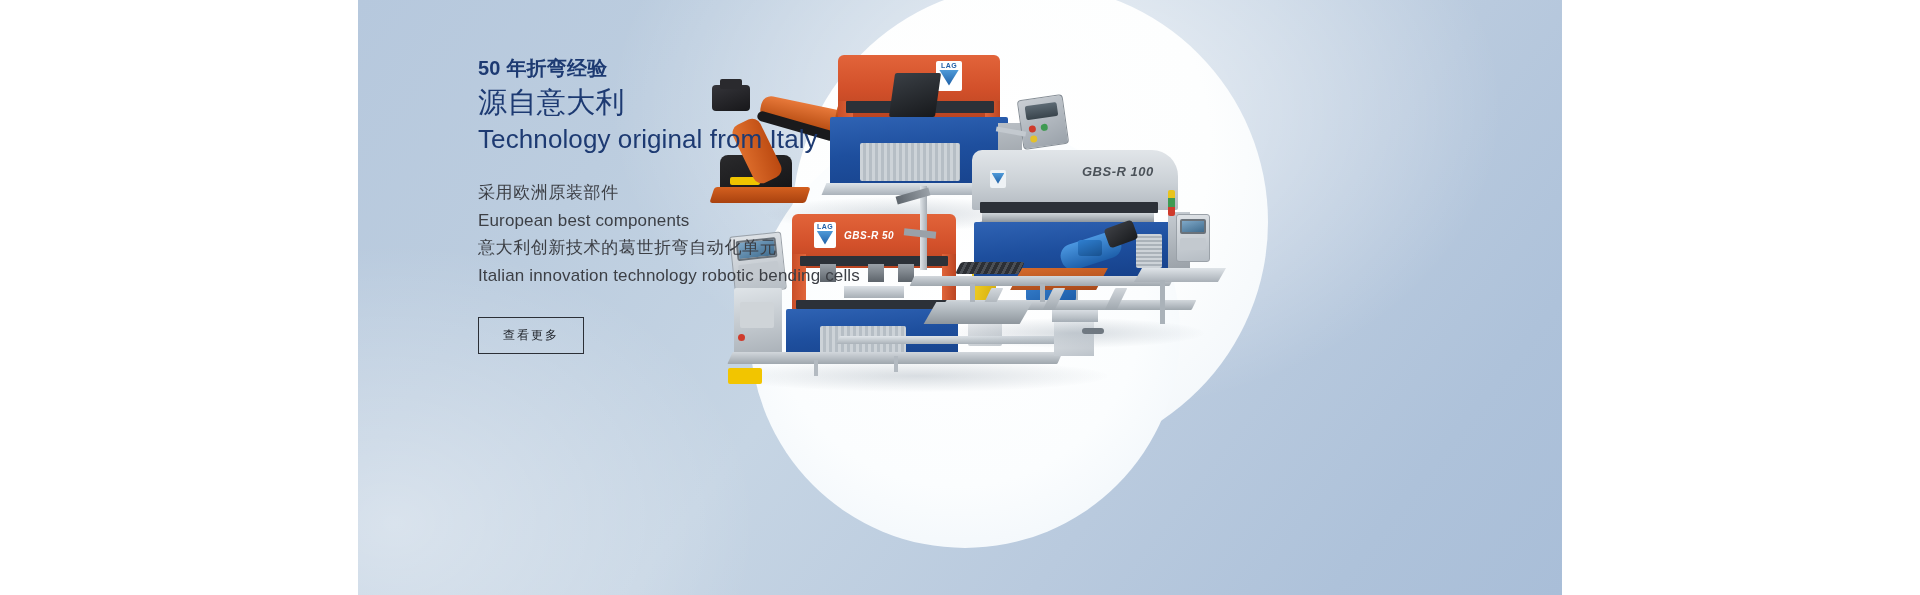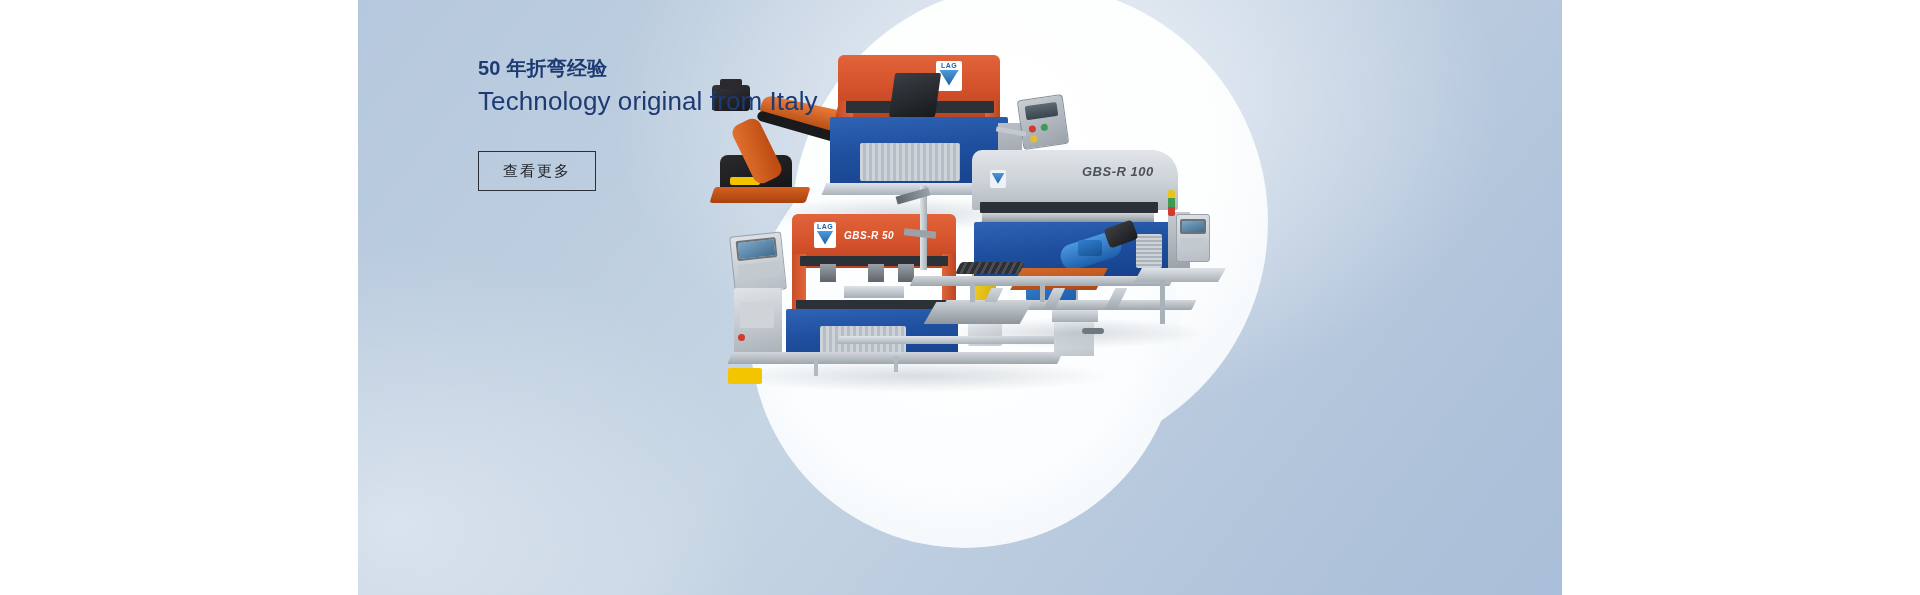--- a/index.html
+++ b/index.html
@@ -83,21 +83,21 @@
   .subcopy .line.cn { letter-spacing: 0.6px; }
 
   
   .cta {
     display: inline-block;
     margin-top: 28px;
     padding: 11px 24px 12px;
     border: 1px solid #2b2f36;
     background: transparent;
     color: #20242b;
-    font-size: 15px;
+    font-size: 12px;
     line-height: 1;
     letter-spacing: 2px;
     cursor: pointer;
     font-family: inherit;
   }
 
   
   
   
   .photos { position: absolute; inset: 0; }
@@ -378,21 +378,28 @@
           <div class="pad"></div>
         </div>
       </div>
 
     </div>
 
     <div class="copy">
 
       <div class="headline">
         <div class="line h-cn-1">50 年折弯经验</div>
+        <div class="line h-cn-2">源自意大利</div>
         <div class="line h-en-2">Technology original from Italy</div>
       </div>
 
+      <div class="subcopy">
+        <div class="line cn">采用欧洲原装部件</div>
+        <div class="line">European best components</div>
+        <div class="line cn">意大利创新技术的葛世折弯自动化单元</div>
+        <div class="line">Italian innovation technology robotic bending cells</div>
+      </div>
 
       <button class="cta" type="button">查看更多</button>
     </div>
 
   </section>
 </div>
 
 </body></html>

